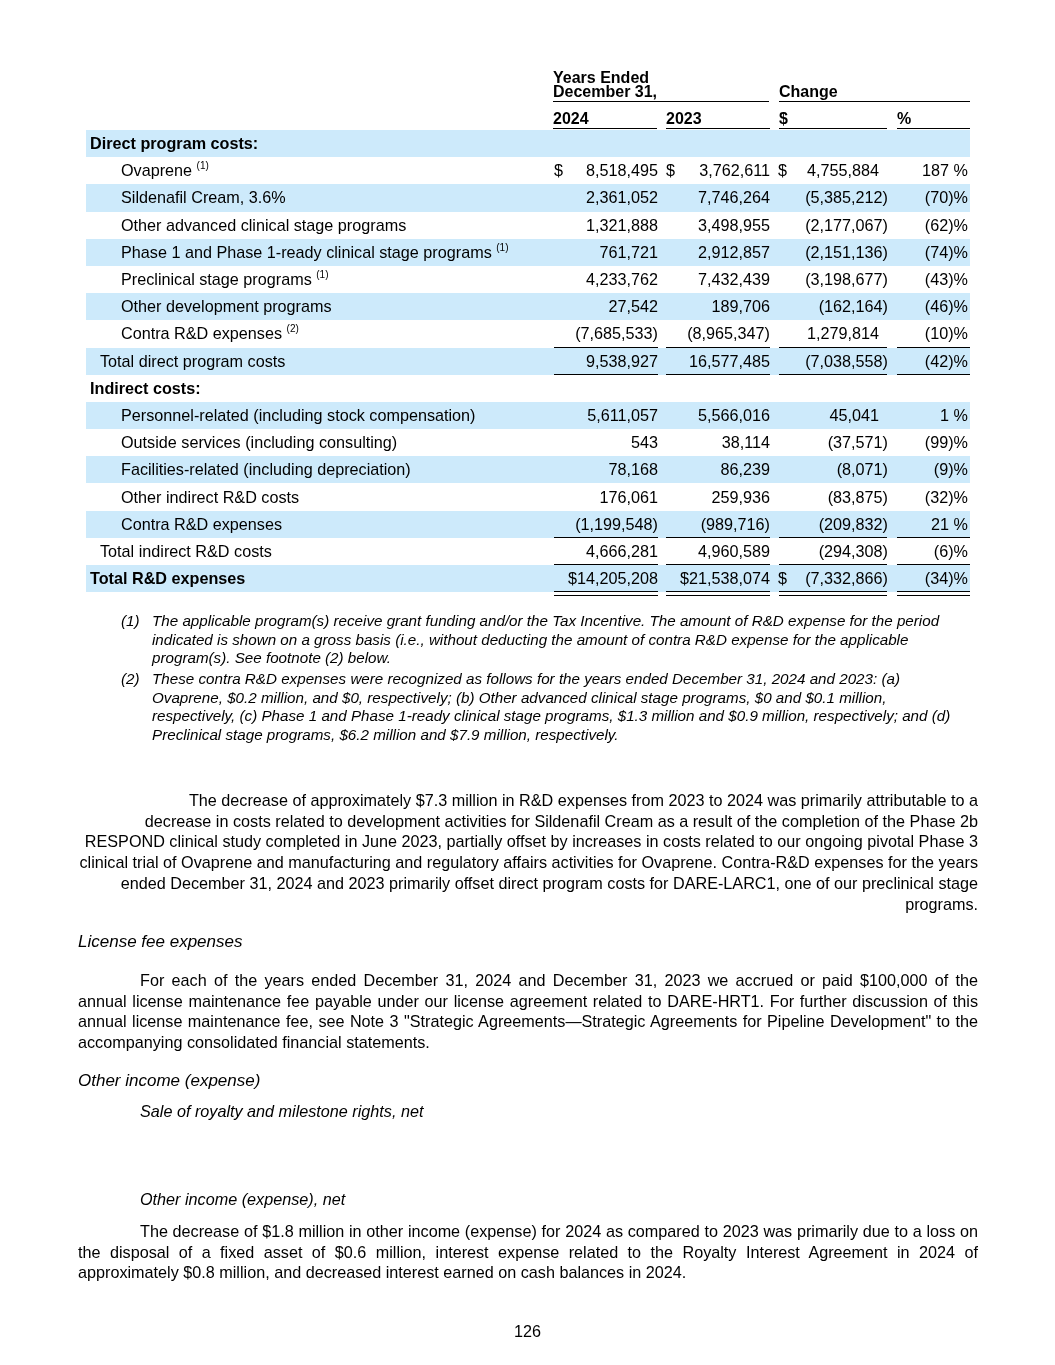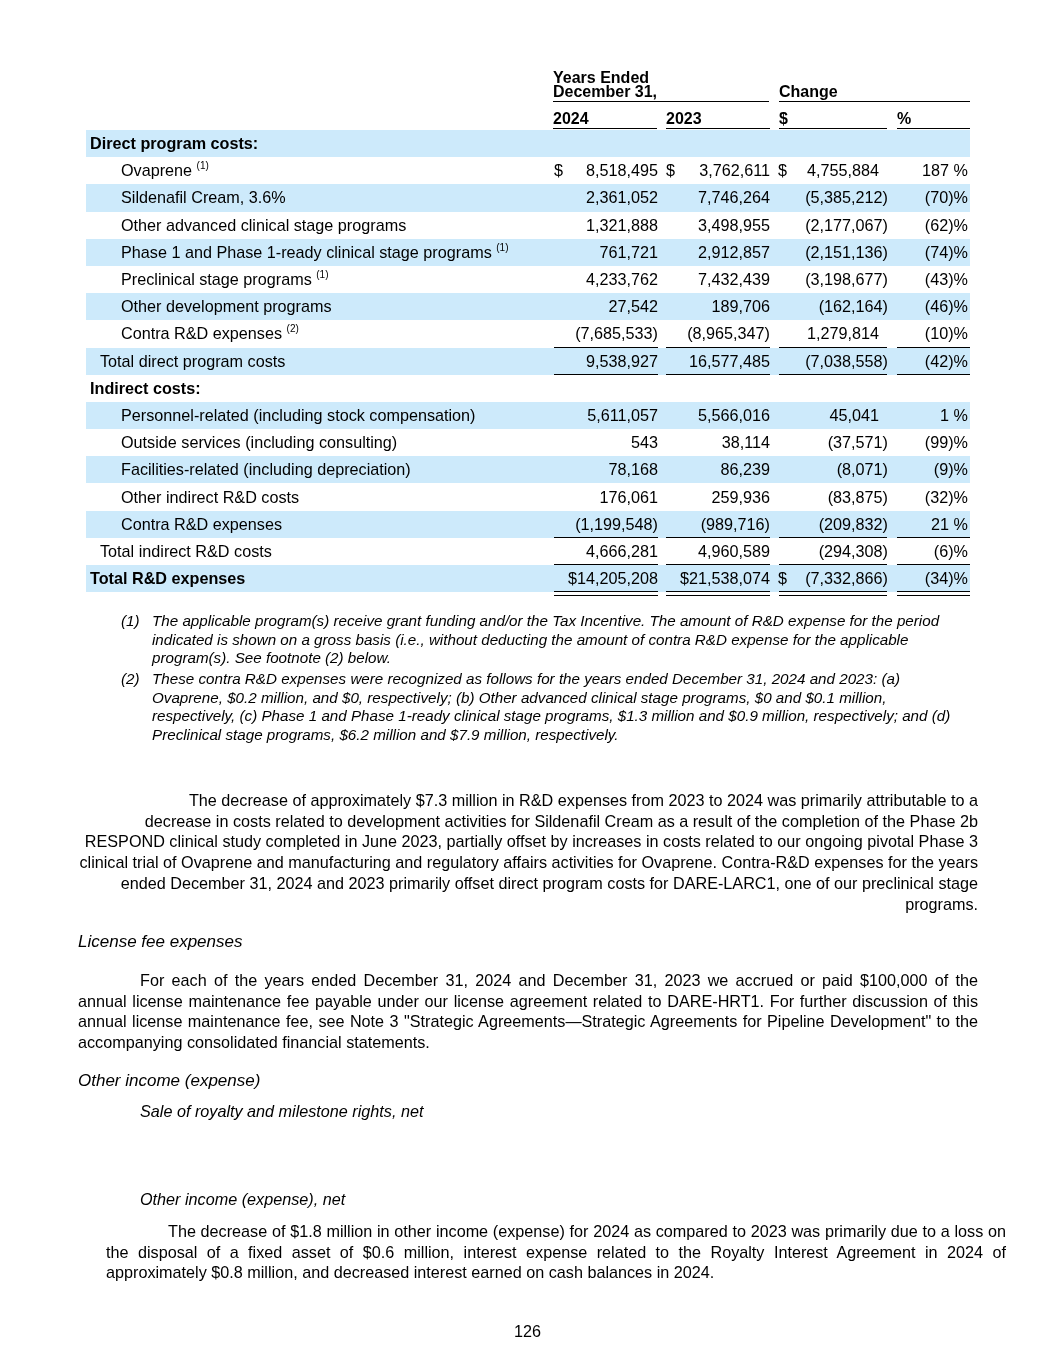--- a/index.html
+++ b/index.html
@@ -223,16 +223,16 @@
 
   <div class="para indent" style="top:790px;">The decrease of approximately $7.3 million in R&amp;D expenses from 2023 to 2024 was primarily attributable to a decrease in costs related to development activities for Sildenafil Cream as a result of the completion of the Phase 2b RESPOND clinical study completed in June 2023, partially offset by increases in costs related to our ongoing pivotal Phase 3 clinical trial of Ovaprene and manufacturing and regulatory affairs activities for Ovaprene. Contra-R&amp;D expenses for the years ended December 31, 2024 and 2023 primarily offset direct program costs for DARE-LARC1, one of our preclinical stage programs.</div>
 
   <div class="h-ital-bold" style="top:932px;">License fee expenses</div>
   <div class="para just indent" style="top:970px;">For each of the years ended December 31, 2024 and December 31, 2023 we accrued or paid $100,000 of the annual license maintenance fee payable under our license agreement related to DARE-HRT1. For further discussion of this annual license maintenance fee, see Note 3 "Strategic Agreements—Strategic Agreements for Pipeline Development" to the accompanying consolidated financial statements.</div>
 
   <div class="h-ital-bold" style="top:1071px;">Other income (expense)</div>
   <div class="h-ital" style="top:1102px;">Sale of royalty and milestone rights, net</div>
 
   <div class="h-ital" style="top:1190px;">Other income (expense), net</div>
-  <div class="para just indent" style="top:1221px;margin-left:28px;">The decrease of $1.8 million in other income (expense) for 2024 as compared to 2023 was primarily due to a loss on the disposal of a fixed asset of $0.6 million, interest expense related to the Royalty Interest Agreement in 2024 of approximately $0.8 million, and decreased interest earned on cash balances in 2024.</div>
+  <div class="para just indent" style="top:1221px;">The decrease of $1.8 million in other income (expense) for 2024 as compared to 2023 was primarily due to a loss on the disposal of a fixed asset of $0.6 million, interest expense related to the Royalty Interest Agreement in 2024 of approximately $0.8 million, and decreased interest earned on cash balances in 2024.</div>
 
   <div class="pagenum">126</div>
 </div>
 
 </body></html>

